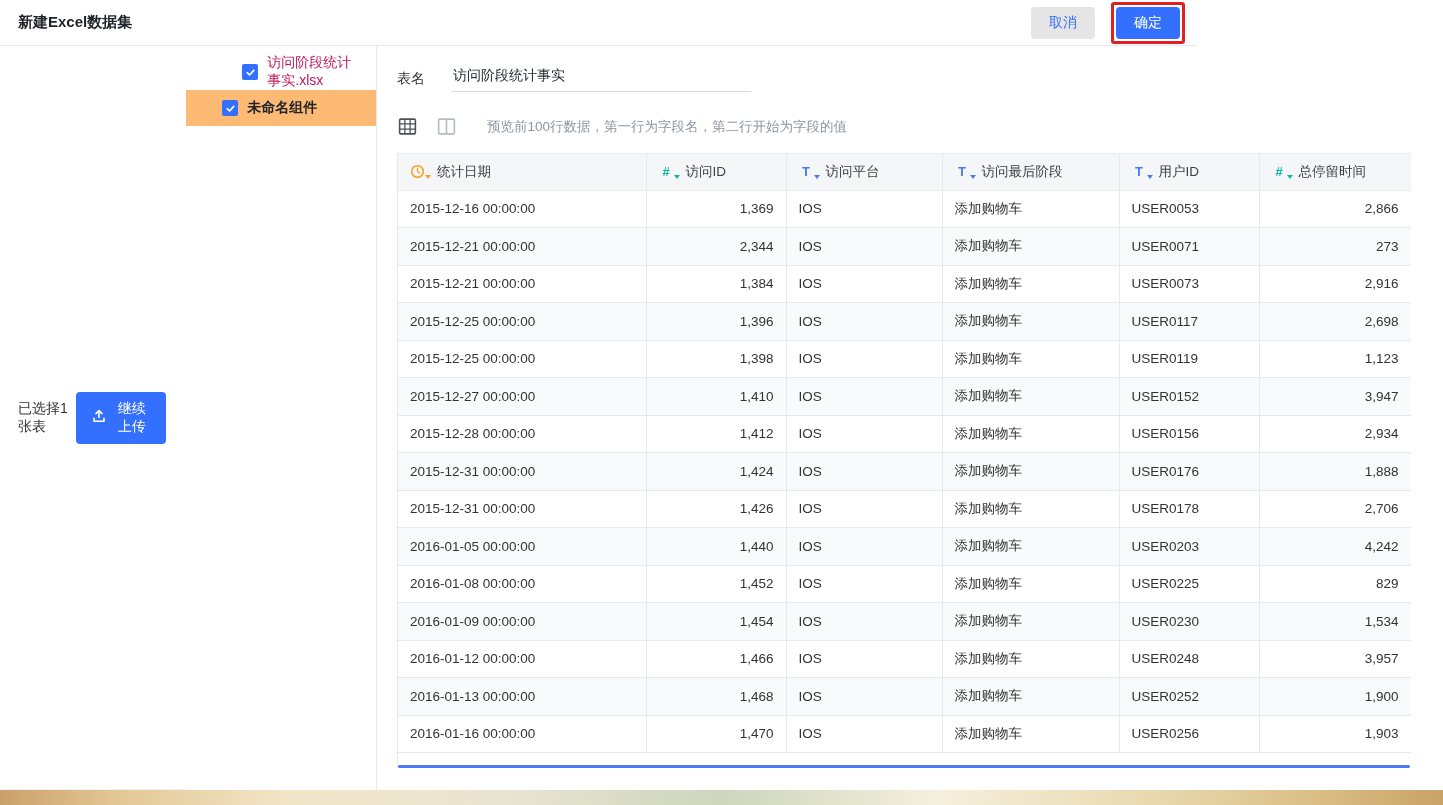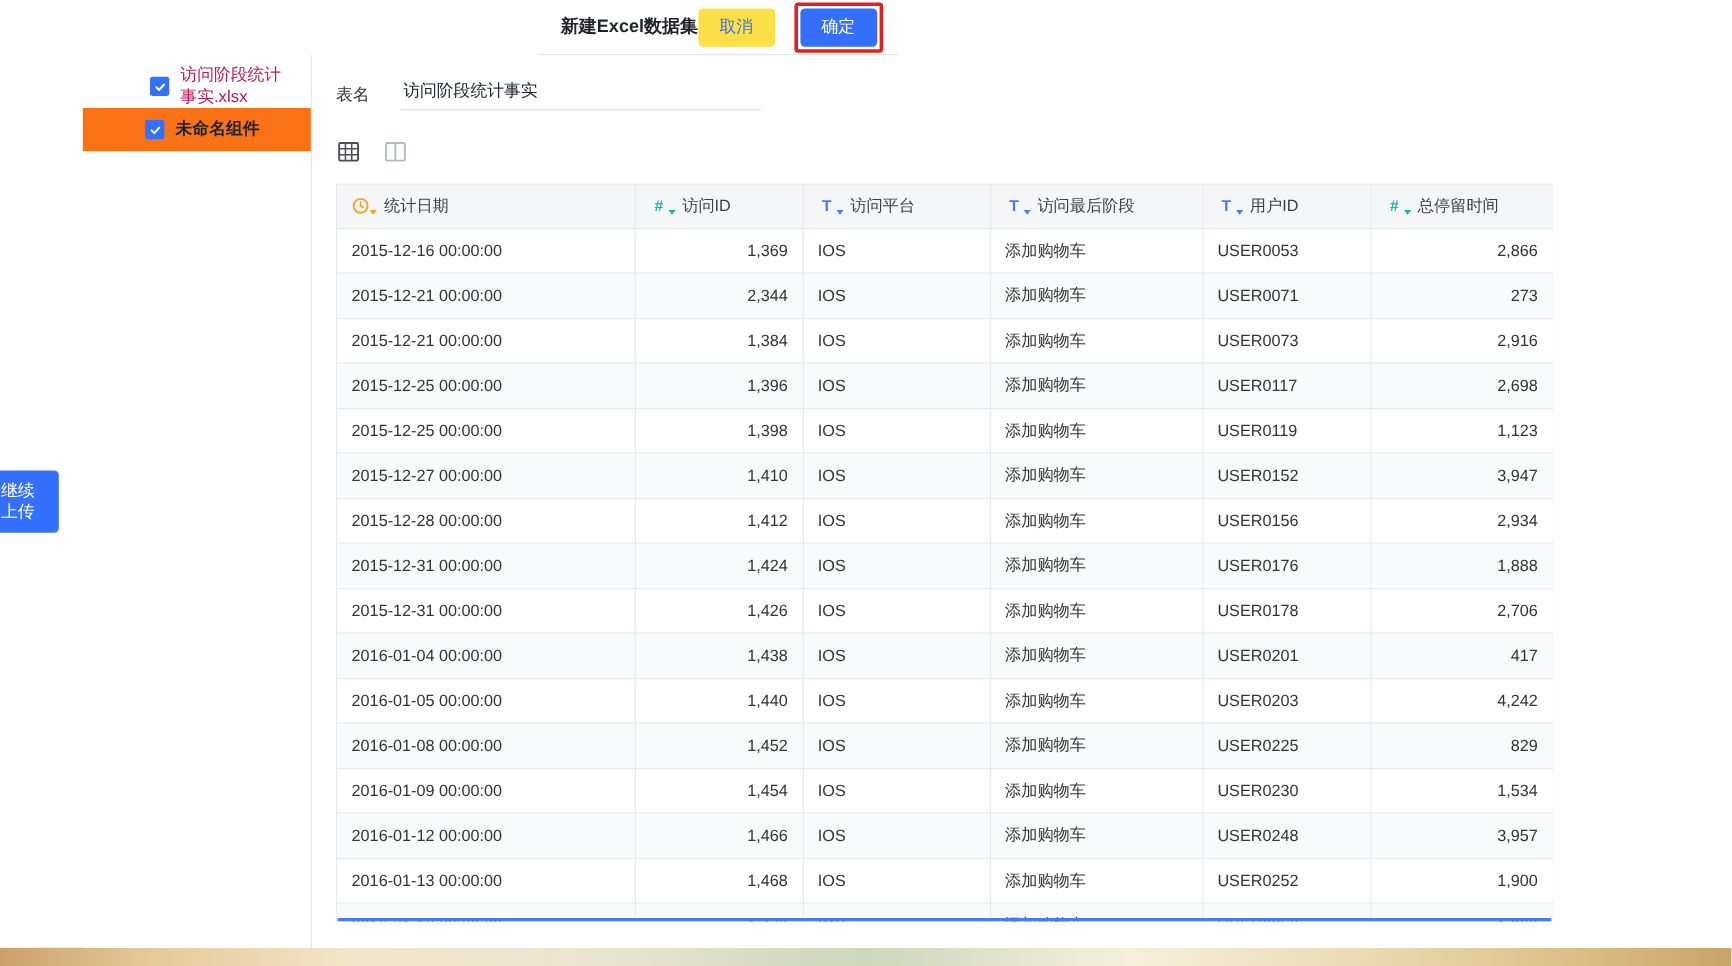--- a/index.html
+++ b/index.html
@@ -7,43 +7,43 @@
     --annotation-red:#e02121;
     --date-icon:#f5a429;
     --number-icon:#12b7a6;
     --text-icon:#4b7af5;
     --border:#e6e8ed;
     --dark:#1f2329;
   }
   *{margin:0;padding:0;box-sizing:border-box;}
   html,body{width:1443px;height:805px;overflow:hidden;}
   body{font-family:"Liberation Sans","DejaVu Sans",sans-serif;background:#fff;color:#333;font-size:14px;}
-  .window{width:1197px;height:790px;background:#fff;display:flex;flex-direction:column;align-items:center;}
+  .window{width:1197px;height:790px;background:#fff;display:flex;flex-direction:column;}
 
   
   .dlg-header{height:46px;flex:0 0 46px;display:flex;align-items:center;justify-content:space-between;padding:0 12px 0 18px;border-bottom:1px solid var(--border);}
   .dlg-title{font-weight:bold;font-size:15px;color:var(--dark);}
   .header-actions{display:flex;align-items:center;gap:16px;}
   .btn{border:none;border-radius:4px;font-size:14px;padding:7px 18px;cursor:pointer;font-family:inherit;}
-  .btn-cancel{background:#fde047;color:var(--accent);}
+  .btn-cancel{background:#e5e5e5;color:var(--accent);}
   .btn-confirm{background:var(--accent);color:#fff;}
   .annotation-box{border:3px solid var(--annotation-red);border-radius:3px;padding:2px;display:inline-flex;}
 
   
   .dlg-body{flex:1;display:flex;min-height:0;}
 
   
   .sidebar{width:377px;flex:0 0 377px;border-right:1px solid var(--border);display:flex;flex-direction:row;}
   .sidebar-top{display:flex;align-items:center;justify-content:space-between;padding:14px 20px 14px 18px;border-bottom:1px solid #f0f1f4;}
   .selected-count{color:#333;font-size:14px;}
   .btn-upload{background:var(--accent);color:#fff;display:inline-flex;align-items:center;gap:7px;padding:8px 16px;border:none;border-radius:4px;font-size:14px;cursor:pointer;font-family:inherit;}
   .tree{padding-top:8px;}
   .tree-row{display:flex;align-items:center;gap:9px;height:36px;padding:0 18px;cursor:pointer;}
   .tree-row.file-row{color:#be185d;margin-left:38px;}
-  .tree-row.component-row{background:#f97316;padding-left:52px;color:var(--dark);font-weight:bold;}
+  .tree-row.component-row{background:#fdba74;padding-left:36px;color:var(--dark);font-weight:bold;}
   .checkbox{width:16px;height:16px;flex:0 0 16px;background:var(--accent);border-radius:2px;display:inline-flex;align-items:center;justify-content:center;cursor:pointer;}
 
   
   .main{flex:1;padding:20px 20px 0 20px;min-width:0;}
   .tablename-row{display:flex;align-items:center;gap:26px;}
   .tablename-row label{color:#333;}
   .tablename-input{border:none;border-bottom:1px solid #d8dadf;outline:none;width:300px;font-size:14px;color:var(--dark);padding:2px 2px 7px 2px;font-family:Liberation Sans, sans-serif;background:transparent;}
   .toolbar-row{display:flex;align-items:center;margin-top:24px;}
   .view-icon{display:inline-flex;cursor:pointer;margin-right:18px;}
   .view-icon.active{color:#4a4f59;}
@@ -133,20 +133,21 @@
               <rect x="2.5" y="3" width="15" height="14" rx="1" fill="none" stroke="currentColor" stroke-width="1.5"></rect>
               <path d="M2.5 7.6h15M2.5 12.4h15M7.5 3v14M12.5 3v14" stroke="currentColor" stroke-width="1.2"></path>
             </svg>
         </span>
         <span class="view-icon inactive">
           <svg width="21" height="21" viewBox="0 0 20 20">
               <rect x="2.5" y="3" width="15" height="14" rx="1" fill="none" stroke="currentColor" stroke-width="1.5"></rect>
               <path d="M10 3v14" stroke="currentColor" stroke-width="1.5"></path>
             </svg>
         </span>
+        <span class="preview-hint">预览前100行数据，第一行为字段名，第二行开始为字段的值</span>
       </div>
 
       <div class="table-wrap">
         <table>
           <colgroup id="cols">
               <col style="width: 248px;">
               <col style="width: 140px;">
               <col style="width: 156px;">
               <col style="width: 177px;">
               <col style="width: 140px;">
@@ -265,28 +266,20 @@
               </tr>
               <tr>
                 <td>2015-12-31 00:00:00</td>
                 <td class="num">1,426</td>
                 <td>IOS</td>
                 <td>添加购物车</td>
                 <td>USER0178</td>
                 <td class="num">2,706</td>
               </tr>
               <tr>
-                <td>2016-01-04 00:00:00</td>
-                <td class="num">1,438</td>
-                <td>IOS</td>
-                <td>添加购物车</td>
-                <td>USER0201</td>
-                <td class="num">417</td>
-              </tr>
-              <tr>
                 <td>2016-01-05 00:00:00</td>
                 <td class="num">1,440</td>
                 <td>IOS</td>
                 <td>添加购物车</td>
                 <td>USER0203</td>
                 <td class="num">4,242</td>
               </tr>
               <tr>
                 <td>2016-01-08 00:00:00</td>
                 <td class="num">1,452</td>

